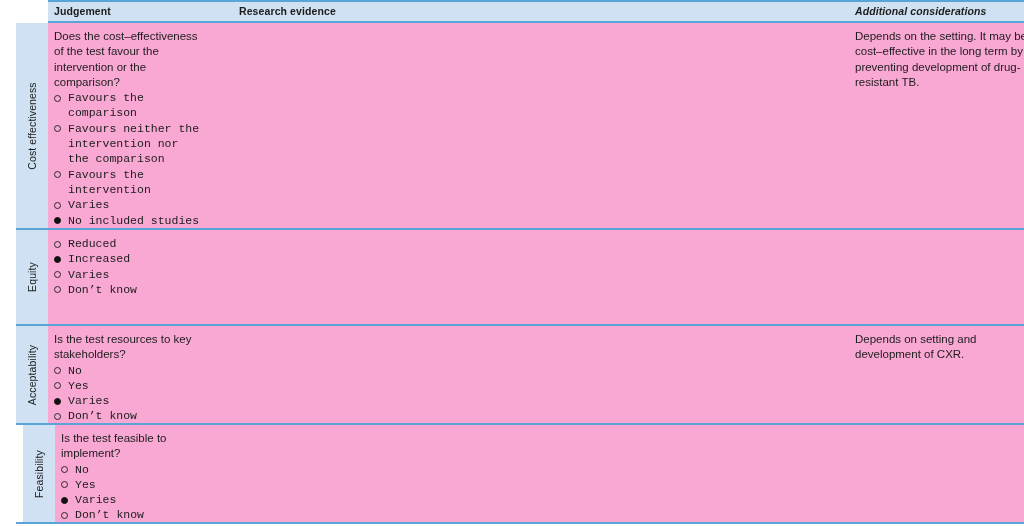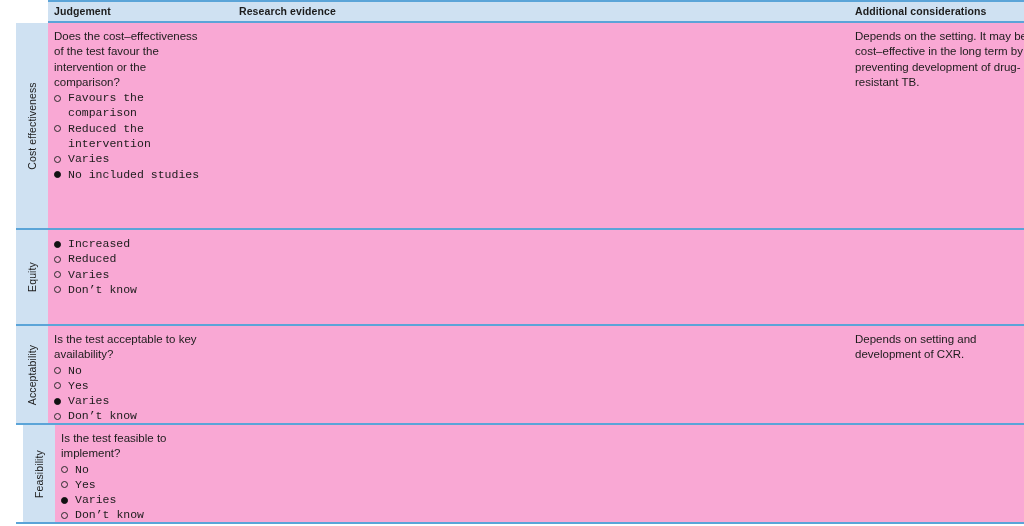--- a/index.html
+++ b/index.html
@@ -34,21 +34,21 @@
     position: absolute;
     top: 3px;
     font-size: 10.5px;
     font-weight: bold;
     color: #1c1c1c;
     letter-spacing: 0.1px;
     white-space: nowrap;
   }
   .hdr-judgement { left: 6px; }
   .hdr-evidence  { left: 151px; padding-left: 40px; }
-  .hdr-additional{ left: 807px; }
+  .hdr-additional{ left: 807px; font-style: italic; }
 
   
   .row {
     position: relative;
     display: flex;
     width: 1022px;
     border-bottom: 2px solid #5ba4d8;
   }
   .row-r0 { height: 207px; }
   .row-r1 { height: 96px; }
@@ -131,53 +131,54 @@
   <div id="rows-host">
       <div class="row row-r0">
         <div class="sidebar">
           <div class="sidebar-label">Cost effectiveness</div>
         </div>
         <div class="cells">
           <div class="cell cell-judgement">
             <div class="question">Does the cost–effectiveness of the test favour the intervention or the comparison?</div>
             <ul class="options">
               <li class="option"><span class="radio"></span><span>Favours the comparison</span></li>
-              <li class="option"><span class="radio"></span><span>Reduced the intervention</span></li>
+              <li class="option"><span class="radio"></span><span>Favours neither the intervention nor the comparison</span></li>
+              <li class="option"><span class="radio"></span><span>Favours the intervention</span></li>
               <li class="option"><span class="radio"></span><span>Varies</span></li>
               <li class="option"><span class="radio checked"></span><span>No included studies</span></li>
             </ul>
           </div>
           <div class="cell cell-evidence"></div>
           <div class="cell cell-additional">Depends on the setting. It may be cost–effective in the long term by preventing development of drug-resistant TB.</div>
         </div>
       </div>
       <div class="row row-r1">
         <div class="sidebar">
           <div class="sidebar-label">Equity</div>
         </div>
         <div class="cells">
           <div class="cell cell-judgement">
             <ul class="options">
+              <li class="option"><span class="radio"></span><span>Reduced</span></li>
               <li class="option"><span class="radio checked"></span><span>Increased</span></li>
-              <li class="option"><span class="radio"></span><span>Reduced</span></li>
               <li class="option"><span class="radio"></span><span>Varies</span></li>
               <li class="option"><span class="radio"></span><span>Don’t know</span></li>
             </ul>
           </div>
           <div class="cell cell-evidence"></div>
           <div class="cell cell-additional"></div>
         </div>
       </div>
       <div class="row row-r2">
         <div class="sidebar">
           <div class="sidebar-label">Acceptability</div>
         </div>
         <div class="cells">
           <div class="cell cell-judgement">
-            <div class="question">Is the test acceptable to key availability?</div>
+            <div class="question">Is the test resources to key stakeholders?</div>
             <ul class="options">
               <li class="option"><span class="radio"></span><span>No</span></li>
               <li class="option"><span class="radio"></span><span>Yes</span></li>
               <li class="option"><span class="radio checked"></span><span>Varies</span></li>
               <li class="option"><span class="radio"></span><span>Don’t know</span></li>
             </ul>
           </div>
           <div class="cell cell-evidence"></div>
           <div class="cell cell-additional">Depends on setting and development of CXR.</div>
         </div>

